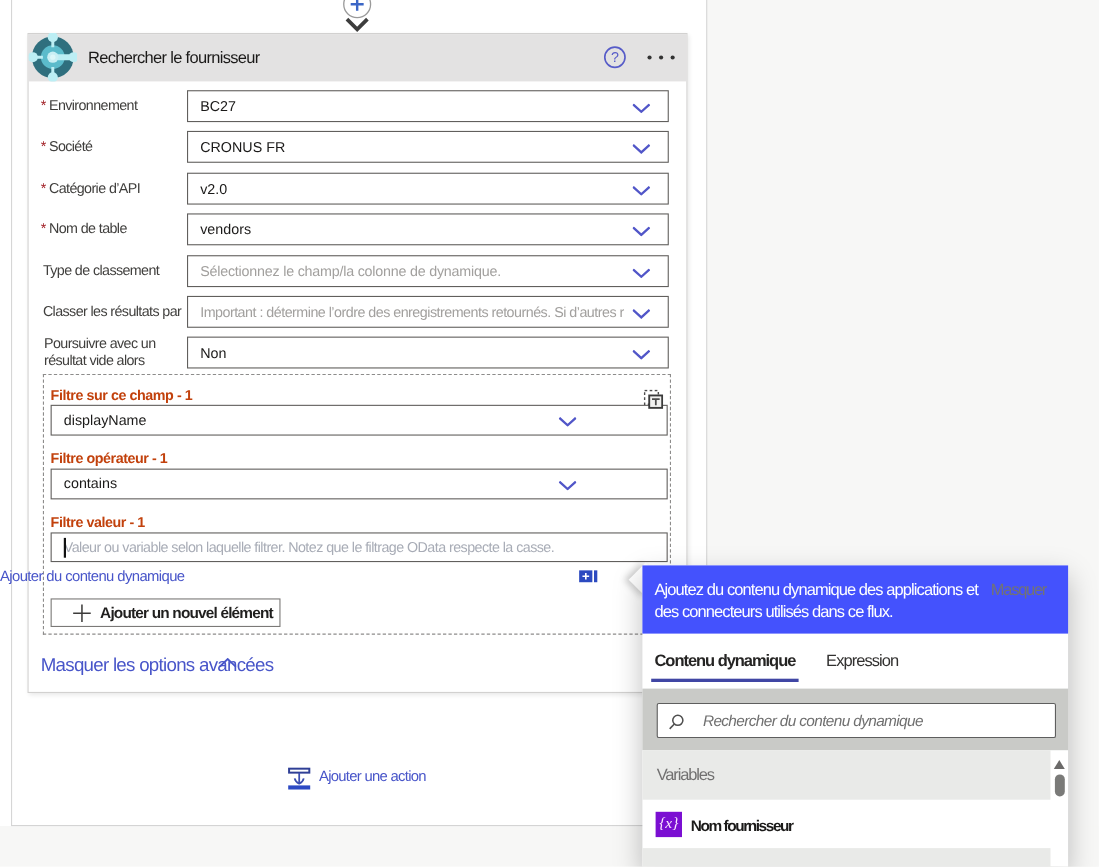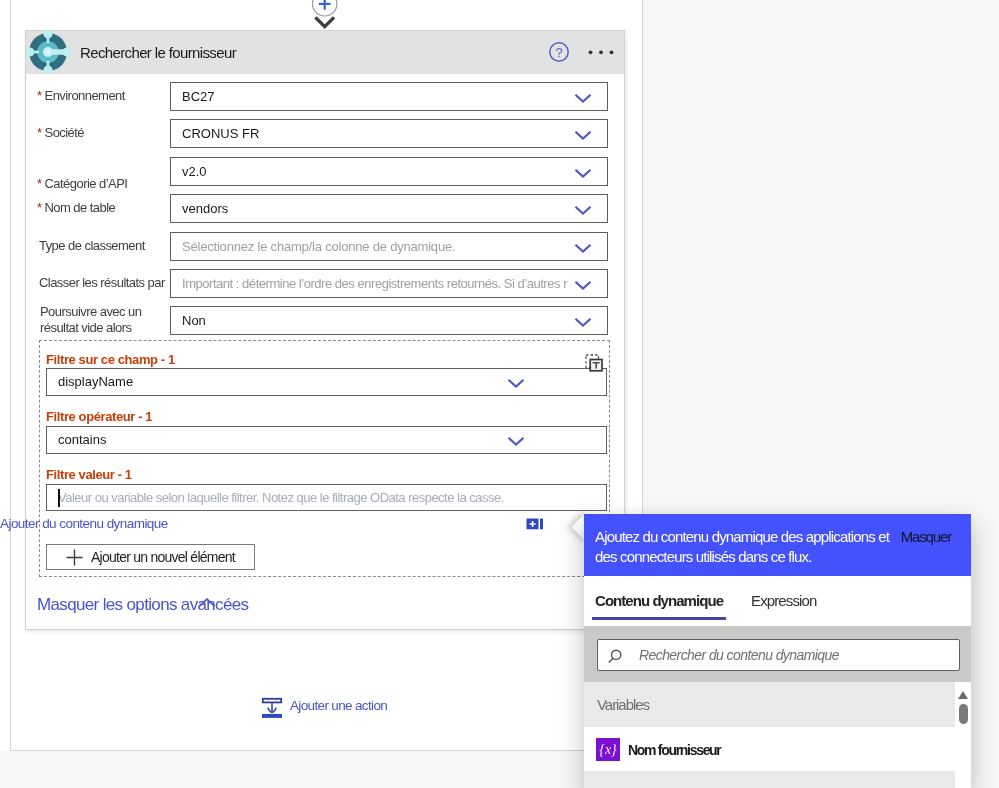--- a/index.html
+++ b/index.html
@@ -30,33 +30,33 @@
   .chev { position:absolute; right:18px; top:11px; }
 
   
   .dashed { left:39px; top:340px; width:571px; height:237px; border:1px dashed #8d8c8b; }
   .dlabel { left:46px; font-size:13px; color:#c2410c; letter-spacing:-0.4px;font-weight:bold; }
   .dinput { left:46px; width:561px; height:28px; border:1px solid #615f5d; background:#fff;
     font-size:13px; color:#1b1a19; line-height:26px; padding-left:11px; white-space:nowrap; overflow:hidden; }
 
   .dynlink { left:0; top:516px; width:523px; font-size:13.5px; color:#4855c9; letter-spacing:-0.55px; }
   .addbtn { left:46px; top:544px; width:209px; height:26px; border:1px solid #7b7977; background:#fff;
-    display:flex; align-items:center; font-size:14px; font-weight:normal; color:#201f1e; letter-spacing:-0.75px; white-space:nowrap; }
+    display:flex; align-items:center; font-size:14px; font-weight:bold; color:#201f1e; letter-spacing:-0.75px; white-space:nowrap; }
   .masquer { left:37px; top:595px; font-size:17px; color:#4855c9; letter-spacing:-0.65px; }
   .addaction { left:290px; top:698px; font-size:13.5px; color:#4855c9; letter-spacing:-0.65px; }
 
   
   .beak { left:576px; top:515.5px; width:22px; height:22px; background:#fff;
     transform:rotate(45deg); box-shadow:-3px 3px 6px rgba(0,0,0,0.18); z-index:5; }
   .panel { left:584px; top:514px; width:387px; height:274px; background:#fff;
     box-shadow:0 10px 24px rgba(0,0,0,0.25); z-index:6; }
   .banner { position:absolute; left:0; top:0; width:387px; height:62px; background:#4452fd; }
   .banner-text { position:absolute; left:11px; top:13px; width:330px; font-size:15px; letter-spacing:-0.84px;
     color:#ffffff; line-height:20px; white-space:nowrap; }
-  .banner-masquer { position:absolute; right:20px; top:13px; font-size:15px; letter-spacing:-1.15px; color:#0f172a; line-height:20px; }
+  .banner-masquer { position:absolute; right:20px; top:13px; font-size:15px; letter-spacing:-1.15px; color:#737373; line-height:20px; }
   .tab1 { position:absolute; left:11px; top:78px; font-size:15px; font-weight:bold; letter-spacing:-0.95px; color:#252423; line-height:18px; }
   .tab2 { position:absolute; left:167px; top:78px; font-size:15px; letter-spacing:-0.87px; color:#323130; line-height:18px; }
   .tabline { position:absolute; left:8px; top:103px; width:134px; height:3px; background:#4046a4; }
   .searchband { position:absolute; left:0; top:112px; width:387px; height:56px; background:#c9cac7; }
   .searchbox { position:absolute; left:13px; top:124.5px; width:363px; height:32px; background:#fff;
     border:1.4px solid #5e5e5e; border-radius:2px; }
   .search-ph { position:absolute; left:55px; top:133px; font-size:14px; color:#6f6f6f; letter-spacing:-0.58px;font-style:italic; }
   .varband { position:absolute; left:0; top:168px; width:371px; height:45px; background:#e9eae8; }
   .vartext { position:absolute; left:13px; top:182px; font-size:15px; color:#717070; letter-spacing:-1.05px; }
   .varicon { position:absolute; left:12px; top:224px; width:24px; height:23px; background:#7b0fd2;
@@ -118,21 +118,21 @@
   <svg class="abs chev" style="left:575px; top:94px" width="16" height="9">
       <path d="M0.5 0.8 L8 7.6 L15.5 0.8" stroke="#5156c8" stroke-width="2.1" fill="none"></path>
     </svg>
 
   <div class="abs flabel" style="top:125px"><span class="req">*</span>Société</div>
   <div class="abs finput" style="top:119px">CRONUS FR</div>
   <svg class="abs chev" style="left:575px; top:131px" width="16" height="9">
       <path d="M0.5 0.8 L8 7.6 L15.5 0.8" stroke="#5156c8" stroke-width="2.1" fill="none"></path>
     </svg>
 
-  <div class="abs flabel" style="top:176px"><span class="req">*</span>Catégorie d’API</div>
+  <div class="abs flabel" style="top:163px"><span class="req">*</span>Catégorie d’API</div>
   <div class="abs finput" style="top:157px">v2.0</div>
   <svg class="abs chev" style="left:575px; top:169px" width="16" height="9">
       <path d="M0.5 0.8 L8 7.6 L15.5 0.8" stroke="#5156c8" stroke-width="2.1" fill="none"></path>
     </svg>
 
   <div class="abs flabel" style="top:200px"><span class="req">*</span>Nom de table</div>
   <div class="abs finput" style="top:194px">vendors</div>
   <svg class="abs chev" style="left:575px; top:206px" width="16" height="9">
       <path d="M0.5 0.8 L8 7.6 L15.5 0.8" stroke="#5156c8" stroke-width="2.1" fill="none"></path>
     </svg>

